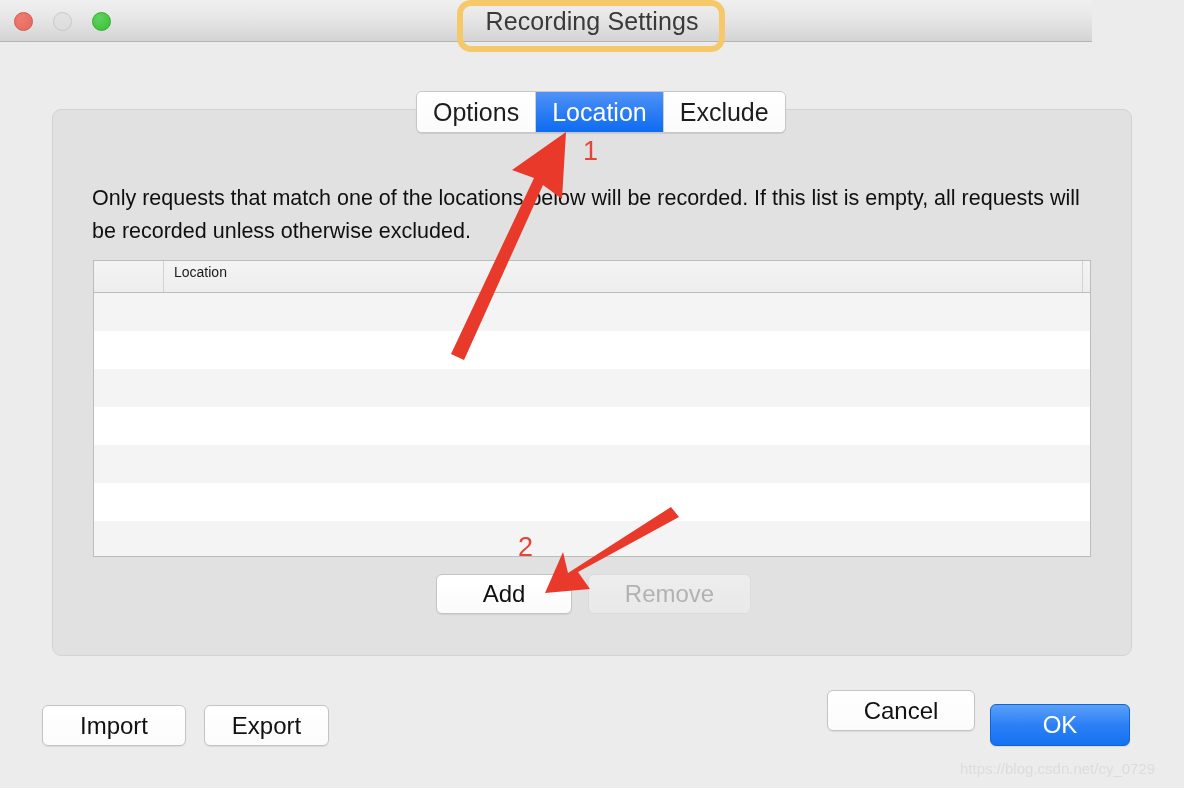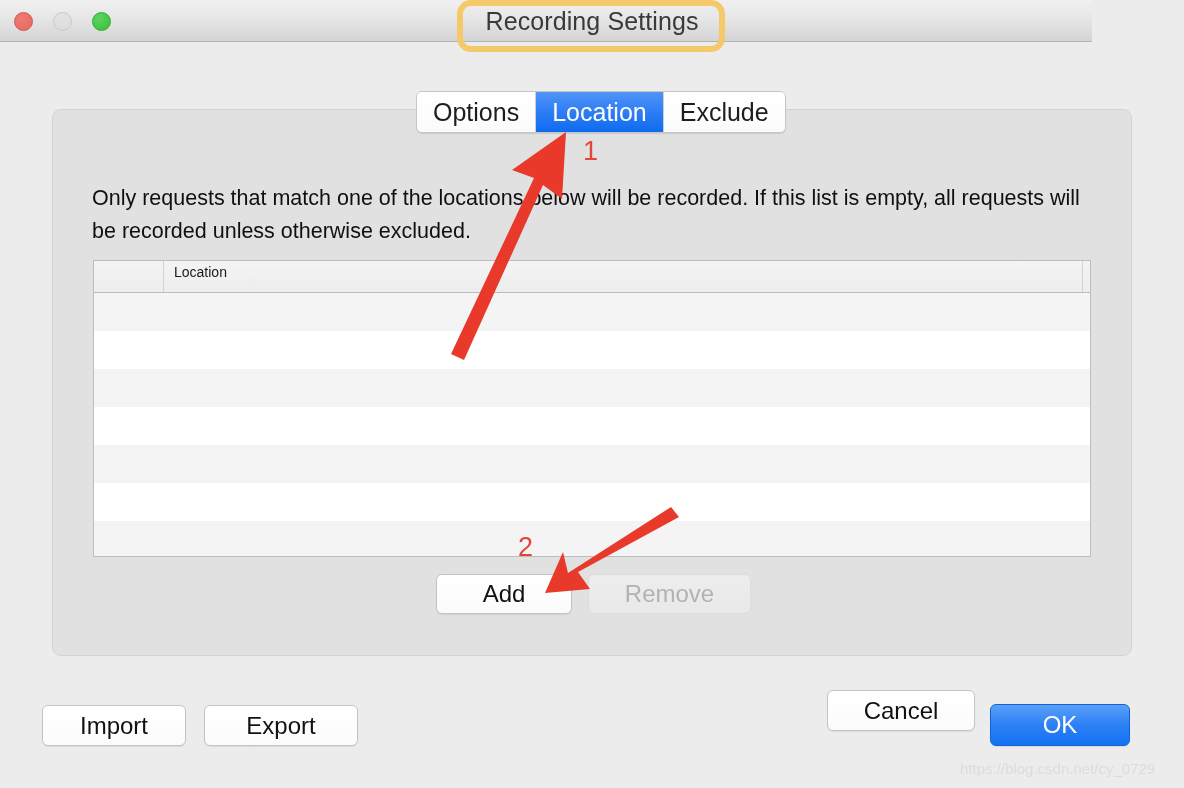--- a/index.html
+++ b/index.html
@@ -187,21 +187,21 @@
     box-shadow: none;
   }
   .btn.primary {
     background: linear-gradient(to bottom, #59a0f8 0%, #2d80f5 50%, #1472f1 100%);
     border-color: #1263d8;
     color: #ffffff;
   }
   .btn-add     { left: 436px; top: 574px; width: 136px; }
   .btn-remove  { left: 588px; top: 574px; width: 163px; }
   .btn-import  { left: 42px;  top: 705px; width: 144px; height: 41px; }
-  .btn-export  { left: 204px; top: 705px; width: 154px; height: 41px; }
+  .btn-export  { left: 204px; top: 705px; width: 125px; height: 41px; }
   .btn-cancel  { left: 827px; top: 690px; width: 148px; height: 41px; }
   .btn-ok      { left: 990px; top: 704px; width: 140px; height: 42px; }
 
   
   .anno-svg {
     position: absolute;
     left: 0; top: 0;
     width: 1184px;
     height: 788px;
     pointer-events: none;

